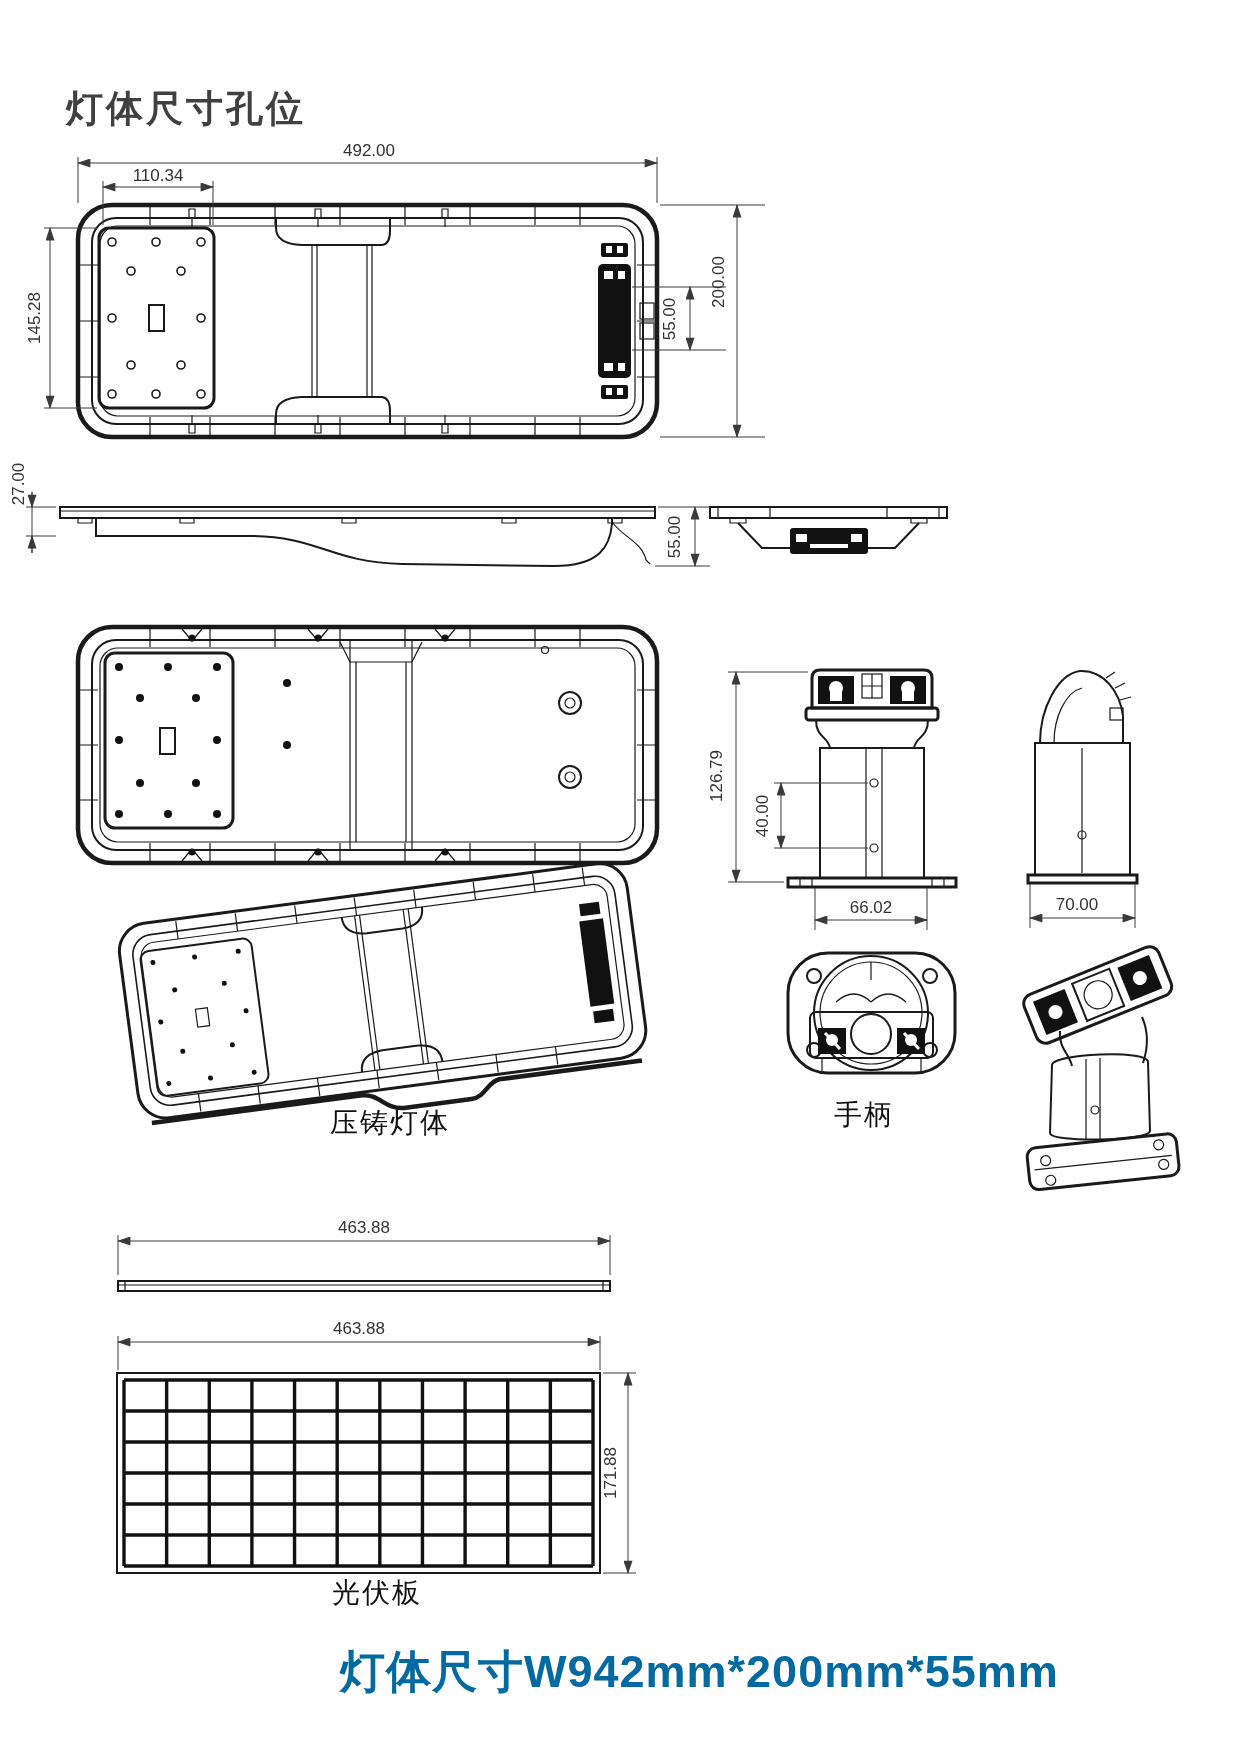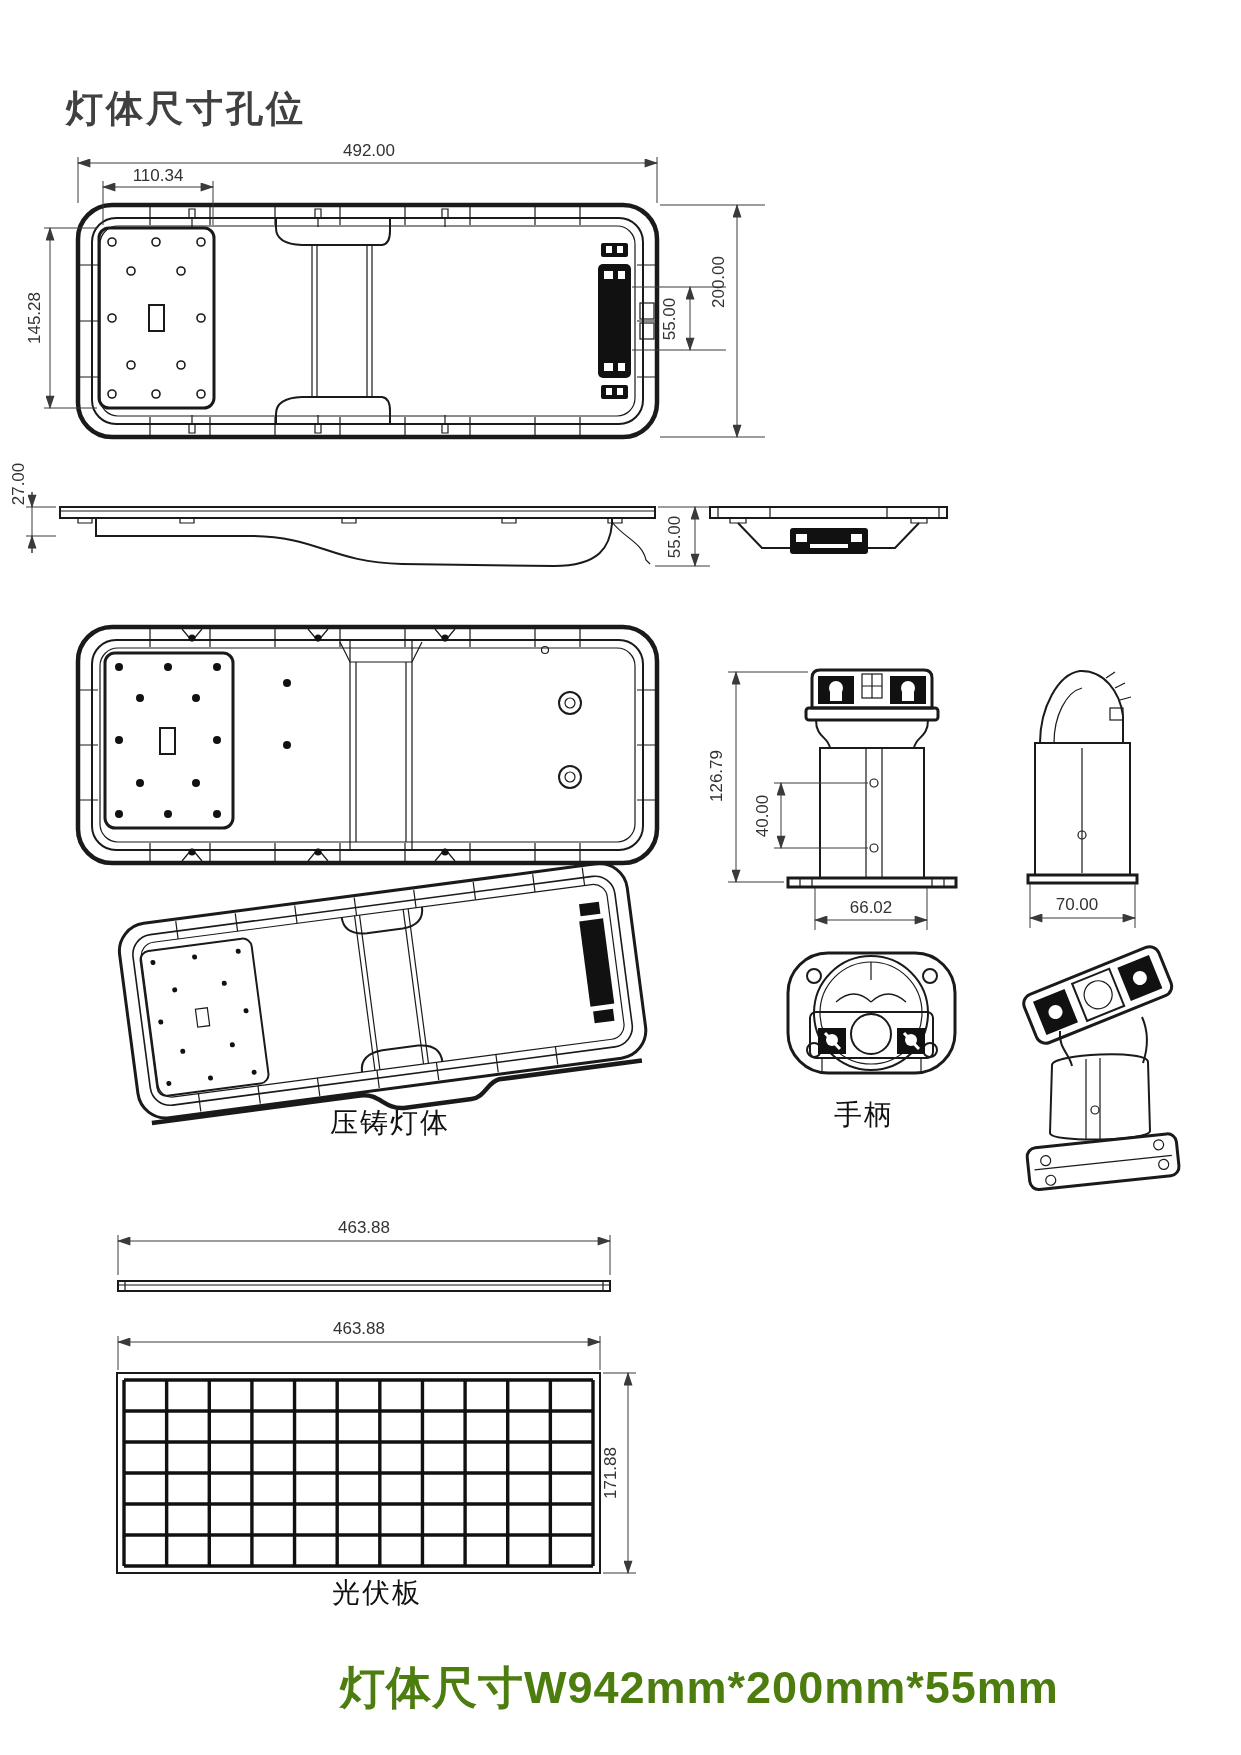--- a/index.html
+++ b/index.html
@@ -1,21 +1,21 @@
 <!DOCTYPE html>
 <html><head>
 <meta charset="utf-8">
 <style>
   html,body{margin:0;padding:0;background:#fff;}
   .canvas{position:relative;width:1241px;height:1755px;background:#fff;overflow:hidden;
           font-family:"Liberation Sans",sans-serif;color:#111;}
   .abs{position:absolute;}
   .cn-title{font-size:37px;font-weight:600;letter-spacing:3px;color:#404040;}
   .cn-label{font-size:28px;font-weight:500;letter-spacing:2px;color:#111;}
-  .footer-txt{font-size:45px;font-weight:600;color:#4d7c0f;letter-spacing:1px;margin-top:16px;}
+  .footer-txt{font-size:45px;font-weight:600;color:#0369a1;letter-spacing:1px;}
   
   .s1{stroke:#1a1a1a;stroke-width:1.2;fill:none;}
   .s15{stroke:#1a1a1a;stroke-width:1.6;fill:none;}
   .s2{stroke:#1a1a1a;stroke-width:2;fill:none;}
   .s3{stroke:#1a1a1a;stroke-width:3;fill:none;}
   .s4{stroke:#1a1a1a;stroke-width:4.5;fill:none;}
   .blk{fill:#111;stroke:none;}
   .wht{fill:#fff;stroke:none;}
   .dot{fill:#111;stroke:none;}
   .hole{fill:#fff;stroke:#1a1a1a;stroke-width:1.6;}

